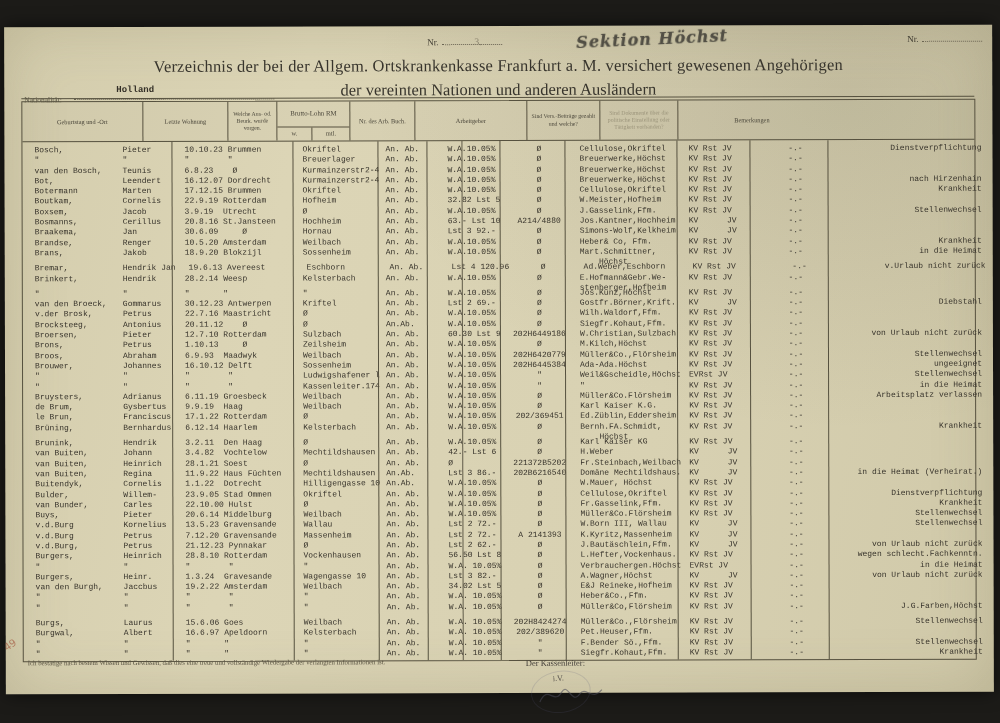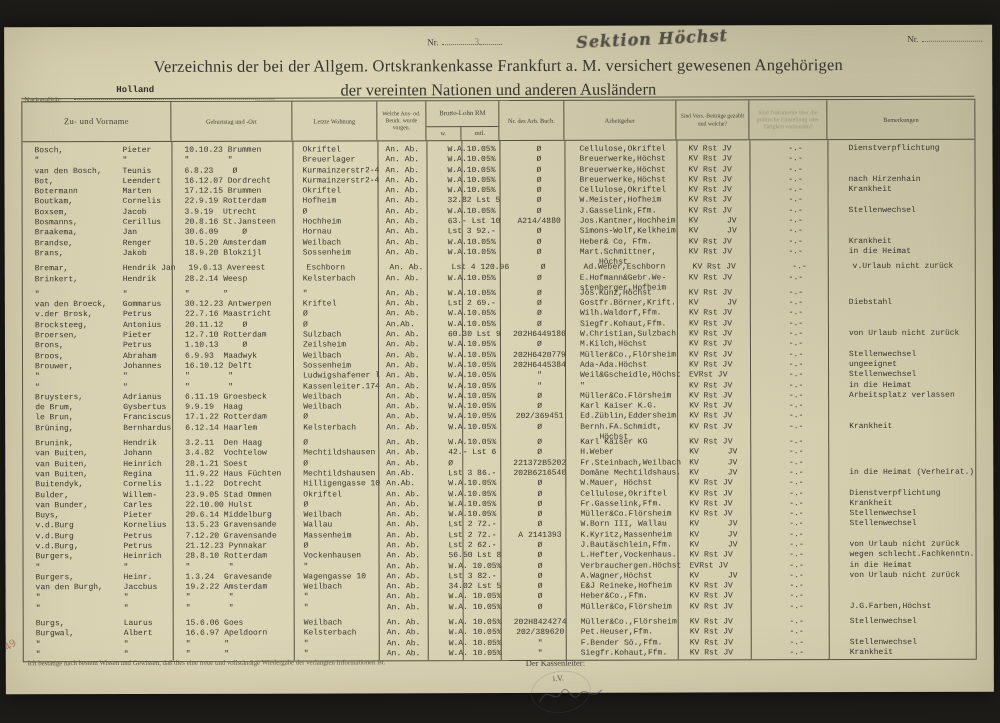--- a/index.html
+++ b/index.html
@@ -50,21 +50,21 @@
   .c-name{flex:0 0 149px;display:flex;}
   .c-name .ln{flex:0 0 88px;padding-left:12px;}
   .c-birth{flex:0 0 121px;padding-left:6px;margin-left:7px;}
   .c-wohn{flex:0 0 85px;padding-left:3px;}
   .c-anab{flex:0 0 49px;padding-left:1px;}
   .c-lohn{flex:0 0 73px;padding-left:14px;}
   .c-nr{flex:0 0 65px;text-align:center;}
   .c-emp{flex:0 0 112px;padding-left:8px;}
   .c-vers{flex:0 0 73px;padding-left:5px;}
   .c-dok{flex:0 0 78px;text-align:center;color:#45413a;}
-  .c-bem{flex:0 0 147px;padding-left:14px;}
+  .c-bem{flex:0 0 147px;padding-left:14px;text-align:right;}
   .footer-certify{position:absolute;left:22px;top:632px;font-size:6.8px;color:#5a5443;}
   .footer-kassen{position:absolute;left:520px;top:632px;font-size:8.5px;color:#45413a;}
   .footer-iv{position:absolute;left:547px;top:648px;font-size:8px;color:#55504a;transform:rotate(-4deg);}
   .sig{position:absolute;left:530px;top:650px;opacity:.55;}
   .stampcircle{position:absolute;left:525px;top:645px;width:58px;height:40px;border:1px solid rgba(90,90,120,.18);
                border-radius:50%;transform:rotate(-8deg);}
   .margin-note{position:absolute;left:-2px;top:612px;font-size:10px;color:#a8644a;opacity:.75;
                transform:rotate(-35deg);font-family:"DejaVu Sans",sans-serif;}
   .corner-shadow{position:absolute;left:0;top:0;width:100%;height:100%;pointer-events:none;
                  background:radial-gradient(ellipse at 85% 10%, rgba(60,55,40,.12), transparent 40%);}
@@ -83,23 +83,20 @@
   <div class="title1">Verzeichnis der bei der Allgem. Ortskrankenkasse Frankfurt a. M. versichert gewesenen Angehörigen</div>
   <div class="title2">der vereinten Nationen und anderen Ausländern</div>
 
   <span class="natlabel">Nationalität:</span>
   <span class="natvalue">Holland</span>
   <div class="natline"></div>
 
   <div class="topline"></div>
   <div class="tbl">
     <div class="thead" id="thead">
-        <div class="th" style="flex: 0 0 149px;">
-          <span class="big">Zu- und Vorname</span>
-        </div>
         <div class="th" style="flex: 0 0 121px;">
           <span>Geburtstag und -Ort</span>
         </div>
         <div class="th" style="flex: 0 0 85px;">
           <span>Letzte Wohnung</span>
         </div>
         <div class="th" style="flex: 0 0 49px;">
           <span style="font-size: 5.8px;">Welche Aus- od. Beurk. wurde vorgen.</span>
         </div>
         <div class="th th-lohn" style="flex: 0 0 73px;">

